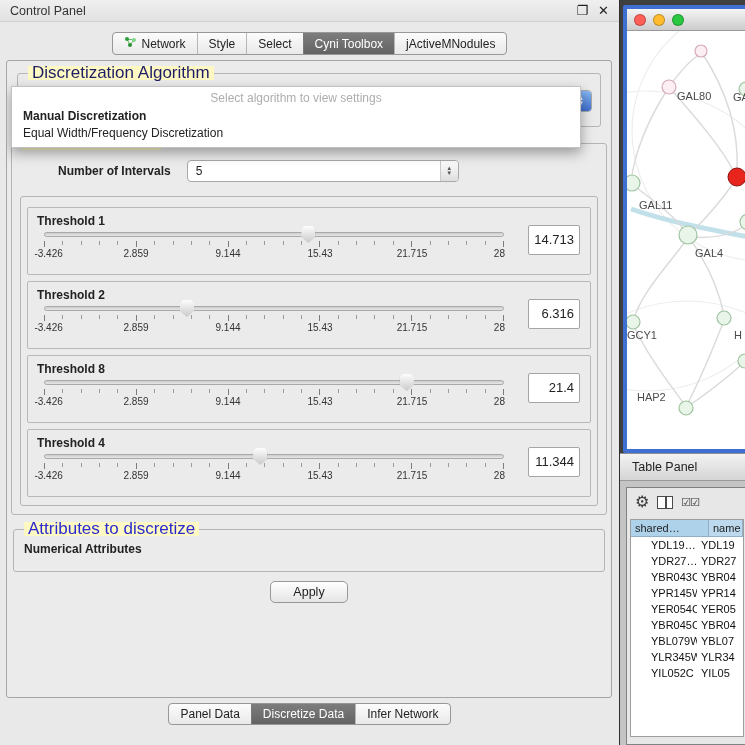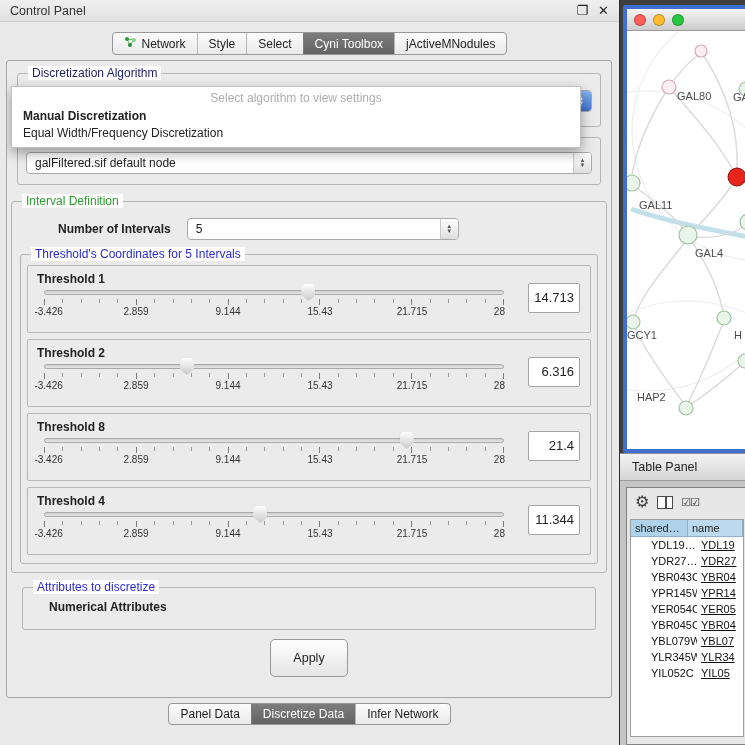--- a/index.html
+++ b/index.html
@@ -32,22 +32,22 @@
   .seg .tab.active{ background:linear-gradient(#7d7d7d,var(--selected_tab,#636363)); color:#fff; border-left-color:#7a7a7a; }
   .top-tabs{ position:absolute; top:32px; left:0; right:0; display:flex; justify-content:center; }
   .bottom-tabs{ position:absolute; top:703px; left:0; right:0; display:flex; justify-content:center; }
 
   .cp-body{
     position:absolute; left:6px; top:60px; width:606px; height:638px;
     border:1px solid #a5a5a5; border-radius:3px; background:#ebebeb; overflow:hidden;
   }
 
   .group{ position:relative; border:1px solid #b5b5b5; border-radius:3px; }
-  .group-title{ position:absolute; top:-8px; left:10px; background:#ffffff; padding:0 4px;
-                font-size:12px; line-height:14px; }
+  .group-title{ position:absolute; top:-8px; left:10px; background:#fef9c3; padding:0 4px;
+                font-size:17px; line-height:14px; }
   .t-navy{ color:#1e1e66; }
   .t-green{ color:var(--group_title_green,#2e9b2e); }
   .t-blue{ color:var(--group_title_blue,#2a2ad0); }
 
   
   .combo{ display:flex; align-items:center; height:22px; background:#fff;
           border:1px solid #a9a9a9; border-radius:4px; padding-left:8px; overflow:hidden; }
   .combo .c-text{ flex:1; font-size:12px; color:#222; white-space:nowrap; overflow:hidden; }
   .stepper{ width:18px; align-self:stretch; display:flex; flex-direction:column;
             align-items:center; justify-content:center; line-height:5px;
@@ -94,32 +94,32 @@
   .scale span:nth-child(1){ left:1%; }
   .scale span:nth-child(2){ left:20%; }
   .scale span:nth-child(3){ left:40%; }
   .scale span:nth-child(4){ left:60%; }
   .scale span:nth-child(5){ left:80%; }
   .scale span:nth-child(6){ left:99%; }
   .value-box{ position:absolute; right:10px; top:17px; width:52px; height:30px;
               background:#fff; border:1px solid #a5a5a5; border-radius:2px;
               font-size:13px; line-height:28px; text-align:right; padding-right:5px; }
 
-  .attr-group{ margin:14px 15px 0; padding-bottom:10px;padding-left:16px; }
+  .attr-group{ margin:14px 6px 0; padding-bottom:10px; }
   .attr-label{ font-weight:bold; font-size:12px; margin:12px 0 5px 10px; }
   .attr-list{ position:relative; margin:0 10px; height:46px; background:#fff;
               border:1px solid #bdbdbd; overflow:hidden; }
   .attr-item{ font-size:12px; line-height:15px; padding-left:6px; white-space:nowrap; }
   .v-scroll{ position:absolute; right:0; top:0; bottom:0; width:13px;
              background:#f2f2f2; border-left:1px solid #dcdcdc; }
   .v-thumb{ margin:1px 2px; height:70%; background:linear-gradient(90deg,#d4d4d4,#b4b4b4);
             border:1px solid #9d9d9d; border-radius:6px; }
 
   .apply-row{ text-align:center; margin-top:9px; }
-  .apply-btn{ font-family:inherit; font-size:12.5px; padding:11px 22px;
+  .apply-btn{ font-family:inherit; font-size:12.5px; padding:3px 22px;
               border:1px solid #989898; border-radius:5px;
               background:linear-gradient(#ffffff,#e4e4e4); color:#222; }
 
   
   .right-region{ position:absolute; left:620px; top:0; width:125px; height:745px; background:#3f3f3f; }
 
   .network-window{ position:absolute; left:3px; top:5px; width:142px; height:448px;
                    border:4px solid var(--accent_blue,#3f6fd0); border-radius:2px;
                    background:#fff; overflow:hidden; }
   .nw-titlebar{ height:22px; background:linear-gradient(#f5f5f5,#cccccc);
@@ -147,26 +147,26 @@
                  border:1px solid #828282; background:#e7e7e7; }
   .tw-toolbar{ height:28px; display:flex; align-items:center; gap:8px; padding:0 8px; }
   .gear{ font-size:16px; color:#3a3a3a; line-height:16px; }
   .cols-icon{ width:16px; height:13px; background:#fff; border:1.5px solid #4a4a4a; position:relative; }
   .cols-icon::after{ content:""; position:absolute; left:50%; top:0; bottom:0; width:1.5px; background:#4a4a4a; }
   .checks{ font-size:11px; letter-spacing:-1px; color:#333; }
   .tgrid{ margin:3px; background:#fff; border:1px solid #9e9e9e; height:218px; overflow:hidden; }
   .thead{ display:flex; }
   .hc{ font-size:11px; padding:2px 3px 2px 4px; white-space:nowrap; overflow:hidden;
        border-right:1px solid #8fb0c8; border-bottom:1px solid #8fb0c8; }
-  .hc1{ width:57px; background:#aed2ea; }
+  .hc1{ width:78px; background:#aed2ea; }
   .hc2{ flex:1; background:var(--table_header_blue,#bcd9ee); }
   .trow{ display:flex; height:16px; line-height:16px; font-size:11px; color:#111; background:#fff; }
   .trow span{ white-space:nowrap; overflow:hidden; }
   .trow span:first-child{ width:66px; padding-left:20px; }
-  .trow span:last-child{ flex:1; padding-left:4px;text-decoration:underline; }
+  .trow span:last-child{ flex:1; padding-left:4px; }
 </style>
 </head>
 <body>
 
 <div class="control-panel">
 
   <div class="cp-titlebar">
     <span class="cp-title">Control Panel</span>
     <span class="spacer"></span>
     <span class="tb-icon">❐</span>
@@ -210,41 +210,33 @@
         <span class="stepper blue">▲<br>▼</span>
       </div>
     </div>
 
     <div class="popup">
       <div class="ph">Select algorithm to view settings</div>
       <div class="opt bold">Manual Discretization</div>
       <div class="opt">Equal Width/Frequency Discretization</div>
     </div>
 
-    <div class="group tabledata-group">
-      <span class="group-title t-navy">Table Data</span>
-      <div class="combo">
-        <span class="c-text">galFiltered.sif default node</span>
-        <span class="stepper">▲<br>▼</span>
-      </div>
-    </div>
 
     <div class="group interval-group">
       <span class="group-title t-green">Interval Definition</span>
 
       <div class="noi-row">
         <span class="noi-label">Number of Intervals</span>
         <div class="combo">
           <span class="c-text">5</span>
           <span class="stepper">▲<br>▼</span>
         </div>
       </div>
 
       <div class="group thresholds-group">
-        <span class="group-title t-blue">Threshold's Coordinates for 5 Intervals</span>
 
         <div class="threshold-box">
           <span class="th-label">Threshold 1</span>
           <div class="slider-wrap">
             <div class="track">
               <div class="thumb" style="left: calc(57.5% - 7px);"></div>
             </div>
             <div class="ticks">
                 <span class="tick major"></span>
                 <span class="tick"></span>

